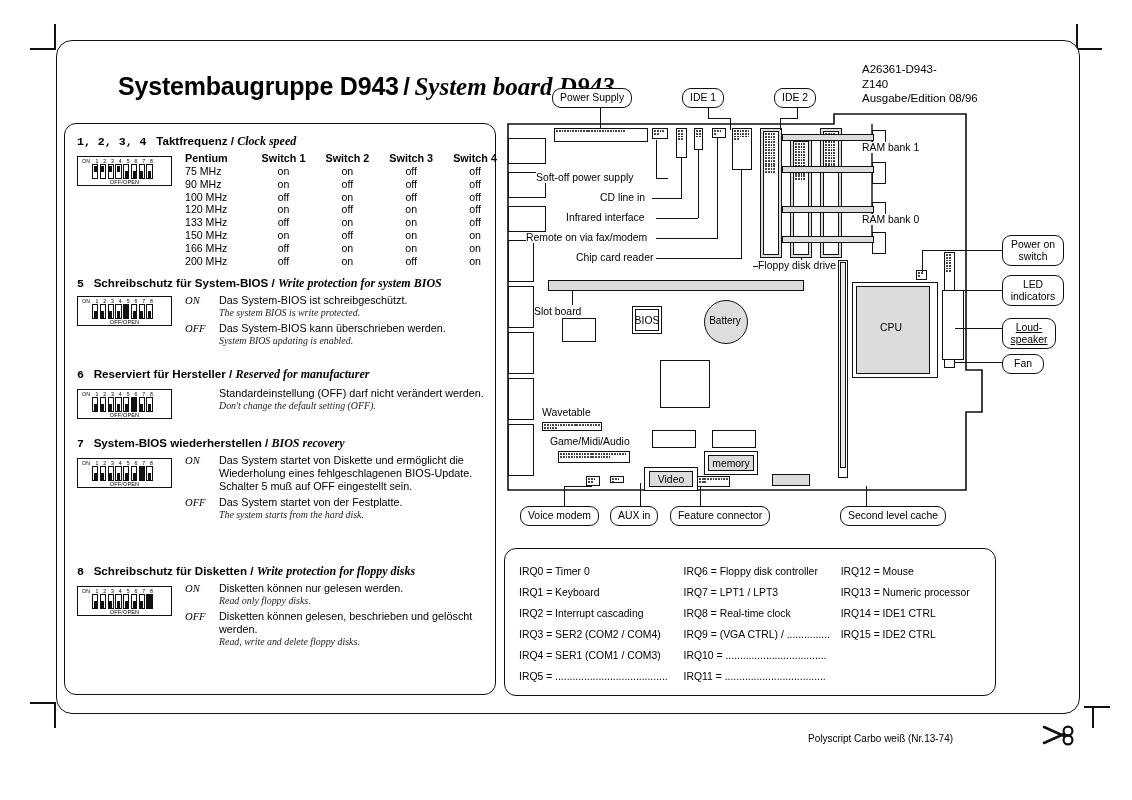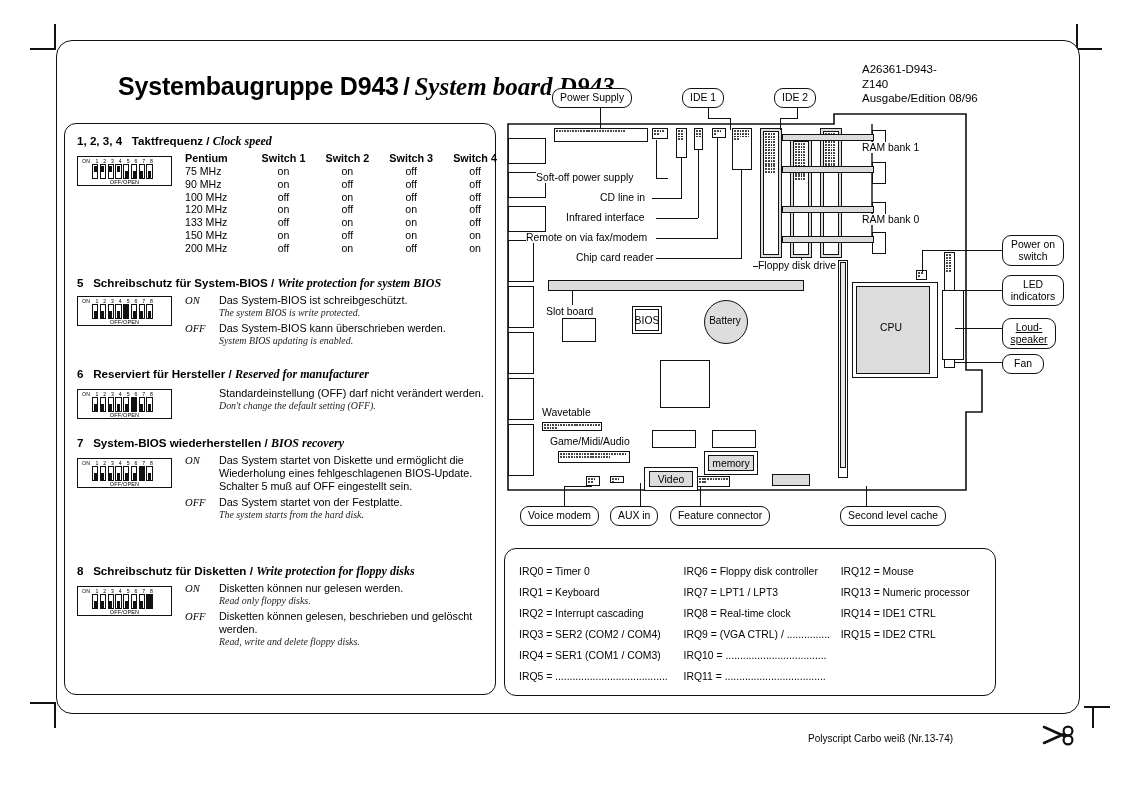--- a/index.html
+++ b/index.html
@@ -32,21 +32,21 @@
     font-size:11.5px;line-height:14.5px;}
   .doccode .l1{text-align:left;}
 
   
   .panel{
     position:absolute;left:64px;top:123px;width:430px;height:570px;
     border:1.3px solid #111;border-radius:12px;background:#fff;
   }
   .sec{position:absolute;left:0;width:430px;}
   .sec-head{font-size:11.6px;font-weight:bold;white-space:nowrap;}
-  .sec-head .num{display:inline-block;}
+  .sec-head .num{display:inline-block;font-family:Liberation Mono, monospace;}
   .sec-head .de{font-weight:bold;}
   .sec-head .en{font-family:"Liberation Serif",serif;font-style:italic;font-weight:bold;font-size:12px;}
 
   
   .dip{position:relative;width:95px;height:30px;border:1px solid #111;background:#fff;
        box-sizing:border-box;}
   .dip .hdr{position:absolute;top:0px;left:0;width:100%;height:7px;
        font-size:5.2px;letter-spacing:0;display:flex;align-items:center;}
   .dip .hdr span{display:inline-block;text-align:center;}
   .dip .on{width:14px;padding-left:1px;text-align:left;font-size:5.2px;}
@@ -238,20 +238,27 @@
                 <td>off</td>
               </tr>
               <tr>
                 <td class="first">150 MHz</td>
                 <td>on</td>
                 <td>off</td>
                 <td>on</td>
                 <td>on</td>
               </tr>
               <tr>
+                <td class="first">166 MHz</td>
+                <td>off</td>
+                <td>on</td>
+                <td>on</td>
+                <td>on</td>
+              </tr>
+              <tr>
                 <td class="first">200 MHz</td>
                 <td>off</td>
                 <td>on</td>
                 <td>off</td>
                 <td>on</td>
               </tr>
             </tbody>
         </table>
       </div>
     </div>
@@ -831,21 +838,21 @@
       </div>
     <div class="lead h" style="left:451px;top:140px;width:48px;"></div>
     <div class="lead v" style="left:418px;top:140px;height:22px;"></div>
     <div class="lead h" style="left:418px;top:140px;width:34px;"></div>
     <div class="lead h" style="left:451px;top:180px;width:48px;"></div>
     <div class="lead h" style="left:451px;top:218px;width:48px;"></div>
     <div class="lead h" style="left:451px;top:252px;width:48px;"></div>
 
     <div class="chip grey" style="left:44px;top:170px;width:256px;height:11px;"></div>
     <div class="lead v" style="left:68px;top:181px;height:14px;"></div>
-    <div class="plainlabel" style="left:42px;top:196px;">Slot board</div>
+    <div class="plainlabel" style="left:30px;top:196px;">Slot board</div>
 
     <div class="chip" style="left:58px;top:208px;width:34px;height:24px;"></div>
     <div class="chip" style="left:128px;top:196px;width:30px;height:28px;"></div>
     <div class="chip lbl" style="left:131px;top:199px;width:24px;height:22px;border-width:1px;">BIOS</div>
     <div style="position:absolute;left:200px;top:190px;width:42px;height:42px;border:1.3px solid #111;border-radius:50%;background:#ddd;display:flex;align-items:center;justify-content:center;font-size:10px;z-index:3;"></div>
     <div style="position:absolute;left:200px;top:205px;width:42px;text-align:center;font-size:10px;z-index:4;">Battery</div>
     <div class="chip" style="left:156px;top:250px;width:50px;height:48px;"></div>
     <div class="chip" style="left:148px;top:320px;width:44px;height:18px;"></div>
     <div class="chip" style="left:208px;top:320px;width:44px;height:18px;"></div>
 

